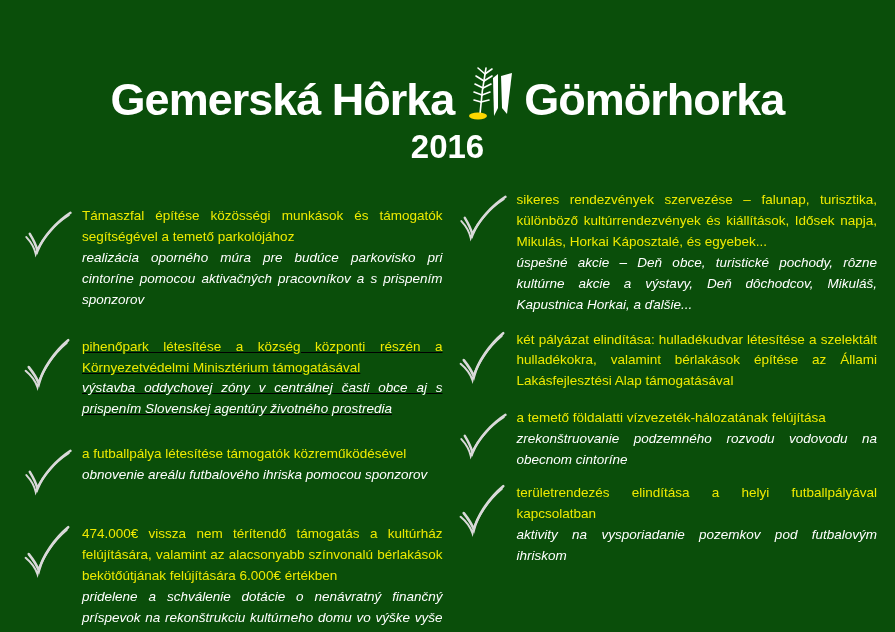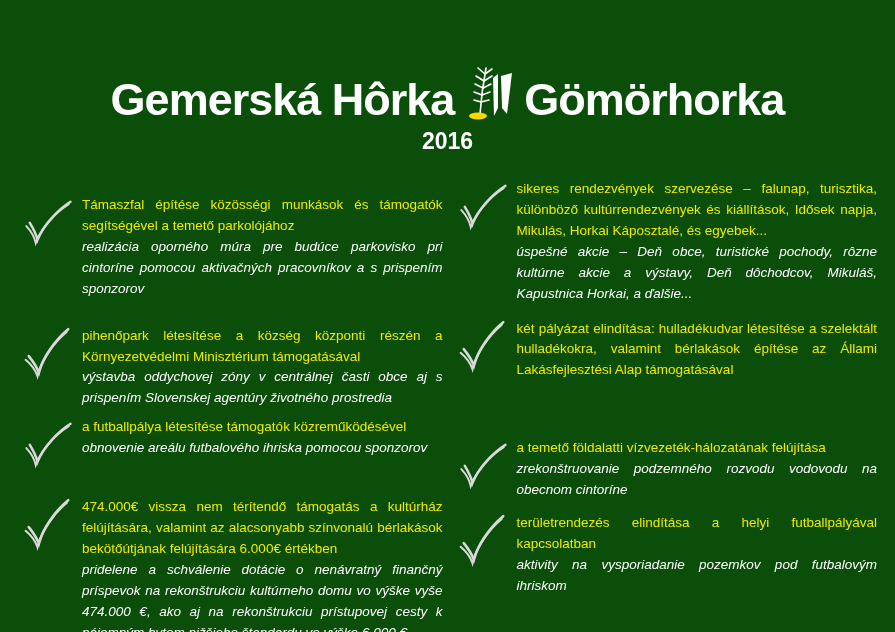--- a/index.html
+++ b/index.html
@@ -25,44 +25,44 @@
   .title-text {
     font-size: 45px;
     font-weight: 700;
     letter-spacing: -1px;
     white-space: nowrap;
   }
   .emblem { width: 46px; height: 62px; flex: 0 0 auto; margin: -8px 4px 0 4px; }
   .year {
     text-align: center;
     color: #ffffff;
-    font-size: 23px;
+    font-size: 33px;
     font-weight: 700;
     margin-top: 2px;
   }
   .content {
     display: flex;
     margin-top: 24px;
     padding: 0 18px 0 22px;
     gap: 14px;
   }
   .col { width: 50%; display: flex; flex-direction: column; }
   .col-left  { padding-top: 16px; }
   .col-right { padding-top: 0; }
   .item {
     display: flex;
     align-items: flex-start;
     margin-bottom: 20px;
   }
   .col-left .item:nth-child(1) { margin-bottom: 26px; }
-  .col-left .item:nth-child(2) { margin-bottom: 8px; }
+  .col-left .item:nth-child(2) { margin-bottom: 24px; text-decoration: underline; }
   .col-left .item:nth-child(3) { margin-bottom: 18px; }
   .col-right .item:nth-child(1) { margin-bottom: 14px; }
   .col-right .item:nth-child(2) { margin-bottom: 16px; }
-  .col-right .item:nth-child(3) { margin-bottom: 12px; margin-top: 41px; }
+  .col-right .item:nth-child(3) { margin-bottom: 12px; }
   .check {
     width: 52px; height: 62px;
     flex: 0 0 auto;
     margin-right: 8px;
   }
   .item:nth-child(even) .check { transform: rotate(-5deg); }
   .item:nth-child(odd)  .check { transform: rotate(2deg) scale(0.96); }
   .text { flex: 1 1 auto; }
   .hu {
     color: #eeea00;

